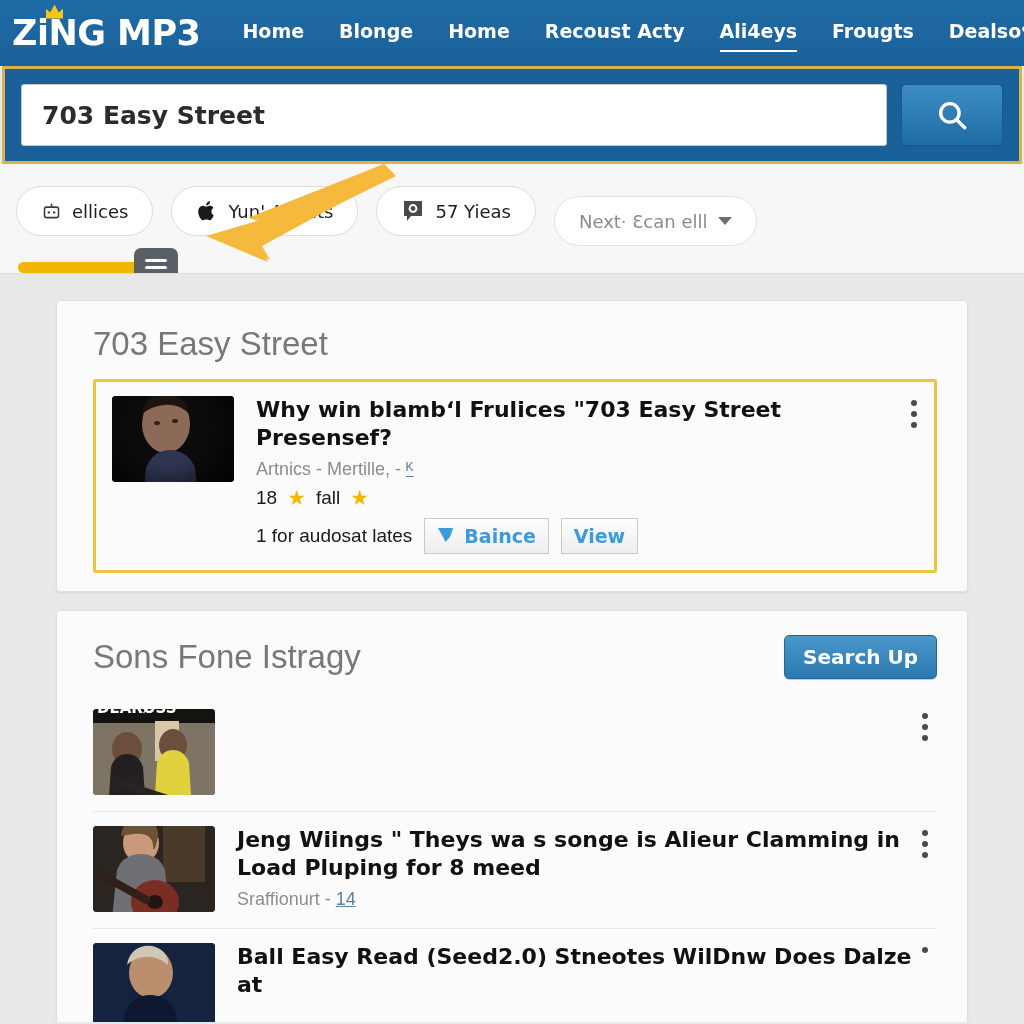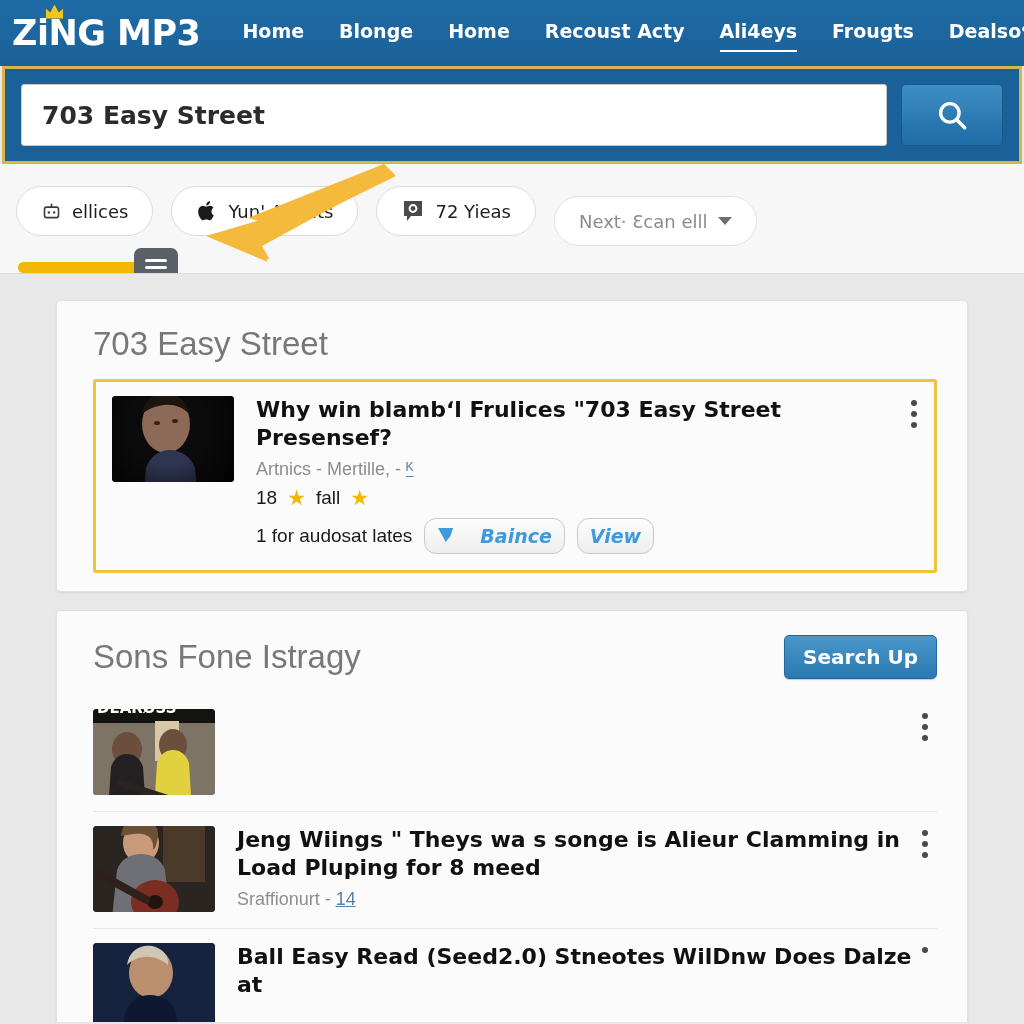--- a/index.html
+++ b/index.html
@@ -278,31 +278,30 @@
     align-items: center;
     gap: 12px;
     margin-top: 8px;
     font-size: 19px;
     color: #1a1a1a;
     font-family: "Liberation Sans", sans-serif;
   }
   .mini-btn {
     background: linear-gradient(180deg, #fdfdfd 0%, #eeeeee 100%);
     border: 1px solid #c9c9c9;
-    border-radius: 12px;
+    border-radius: 0;
     padding: 6px 12px;
     font-size: 19px;
     font-weight: bold;
     color: #3d9bdc;
     display: inline-flex;
     align-items: center;
-    gap: 24px;
+    gap: 8px;
     cursor: pointer;
     font-family: "DejaVu Sans", sans-serif;
-    font-style: italic;
   }
   .kebab {
     position: absolute;
     right: 0;
     top: 18px;
     width: 24px;
     display: flex;
     flex-direction: column;
     align-items: center;
     gap: 5px;
@@ -370,21 +369,21 @@
   </div>
 
   <div class="chip">
     <span class="chip-icon">
       <svg width="24" height="26" viewBox="0 0 24 26">
         <path d="M3 3h18v15H10l-4 5v-5H3z" fill="#4a4a4a"></path>
         <circle cx="12" cy="10.5" r="4.4" fill="#ffffff"></circle>
         <circle cx="12" cy="10.5" r="2.4" fill="#4a4a4a"></circle>
       </svg>
     </span>
-    <span>72 Yieas</span>
+    <span>57 Yieas</span>
   </div>
 
   <div class="chip muted">
     <span>Next· Ɛcan elll</span>
     <span class="chip-icon">
       <svg width="14" height="10" viewBox="0 0 14 10">
           <path d="M0 1h14L7 9z" fill="#6f6f6f"></path>
         </svg>
     </span>
   </div>

